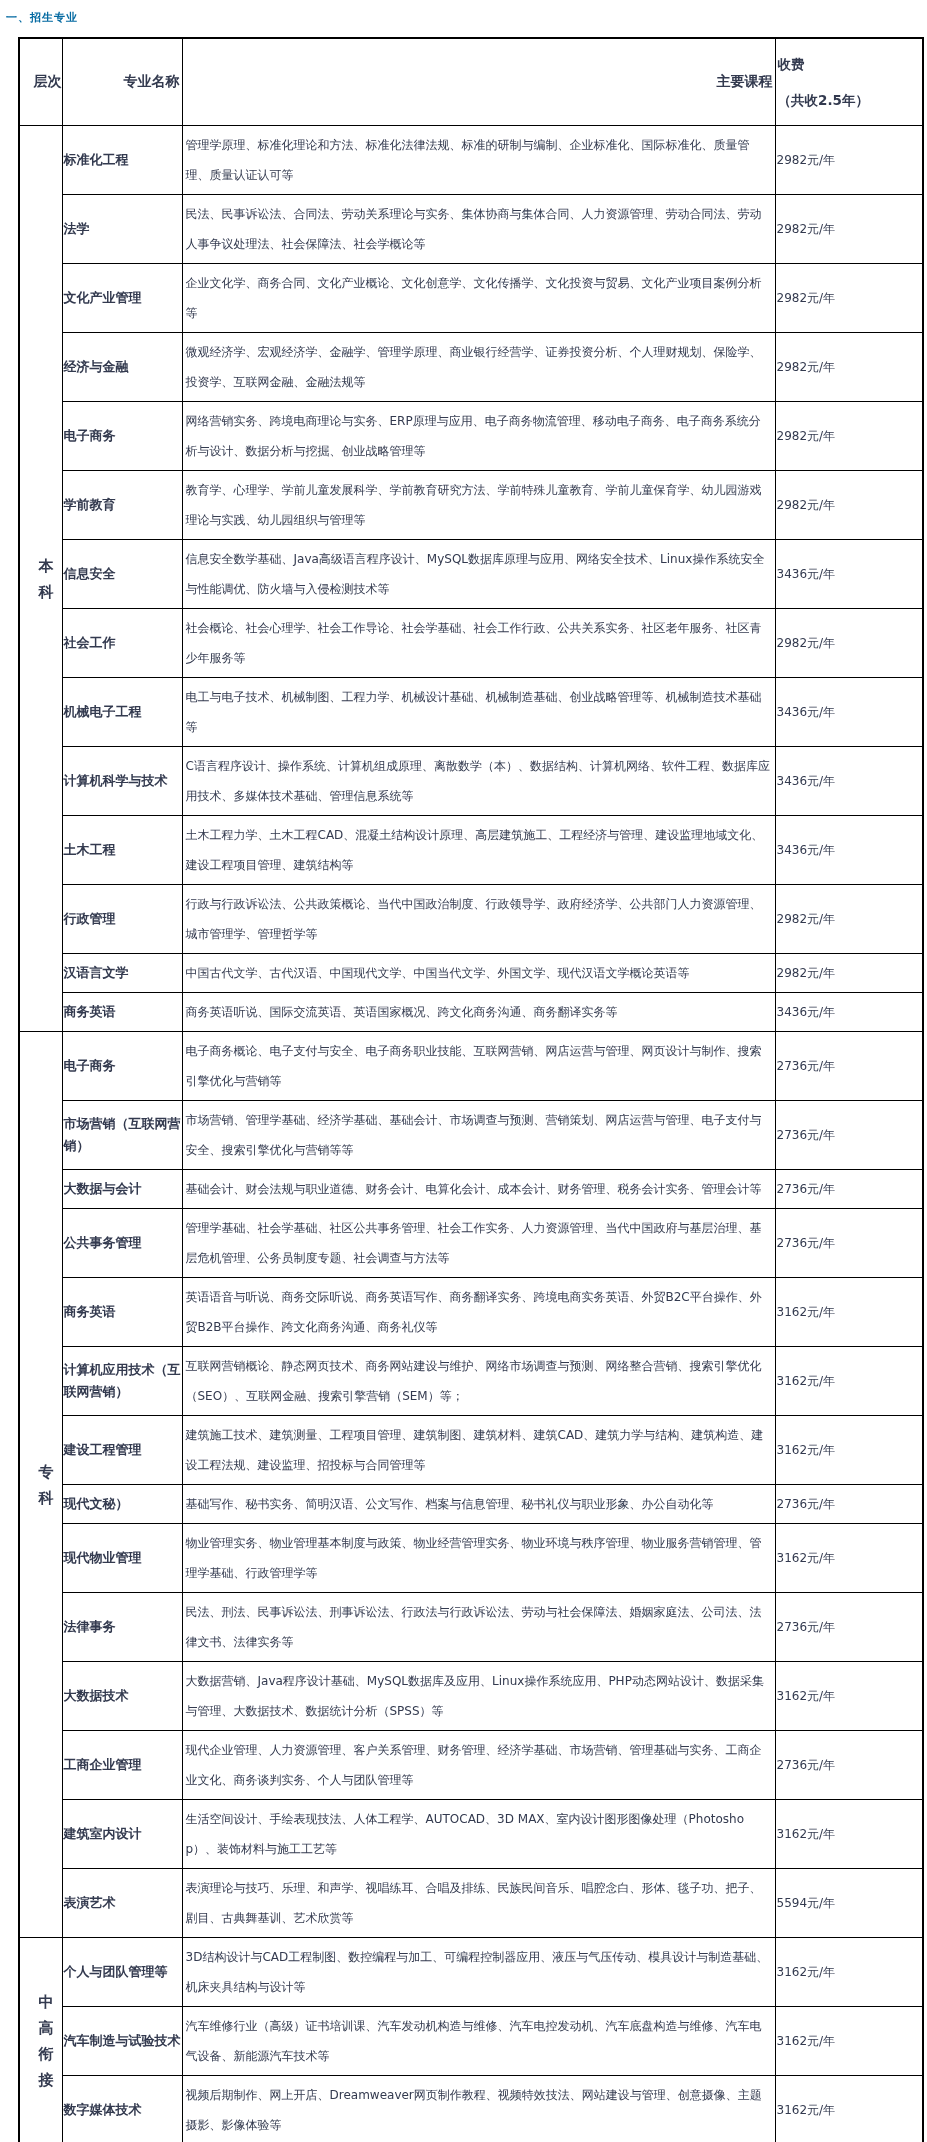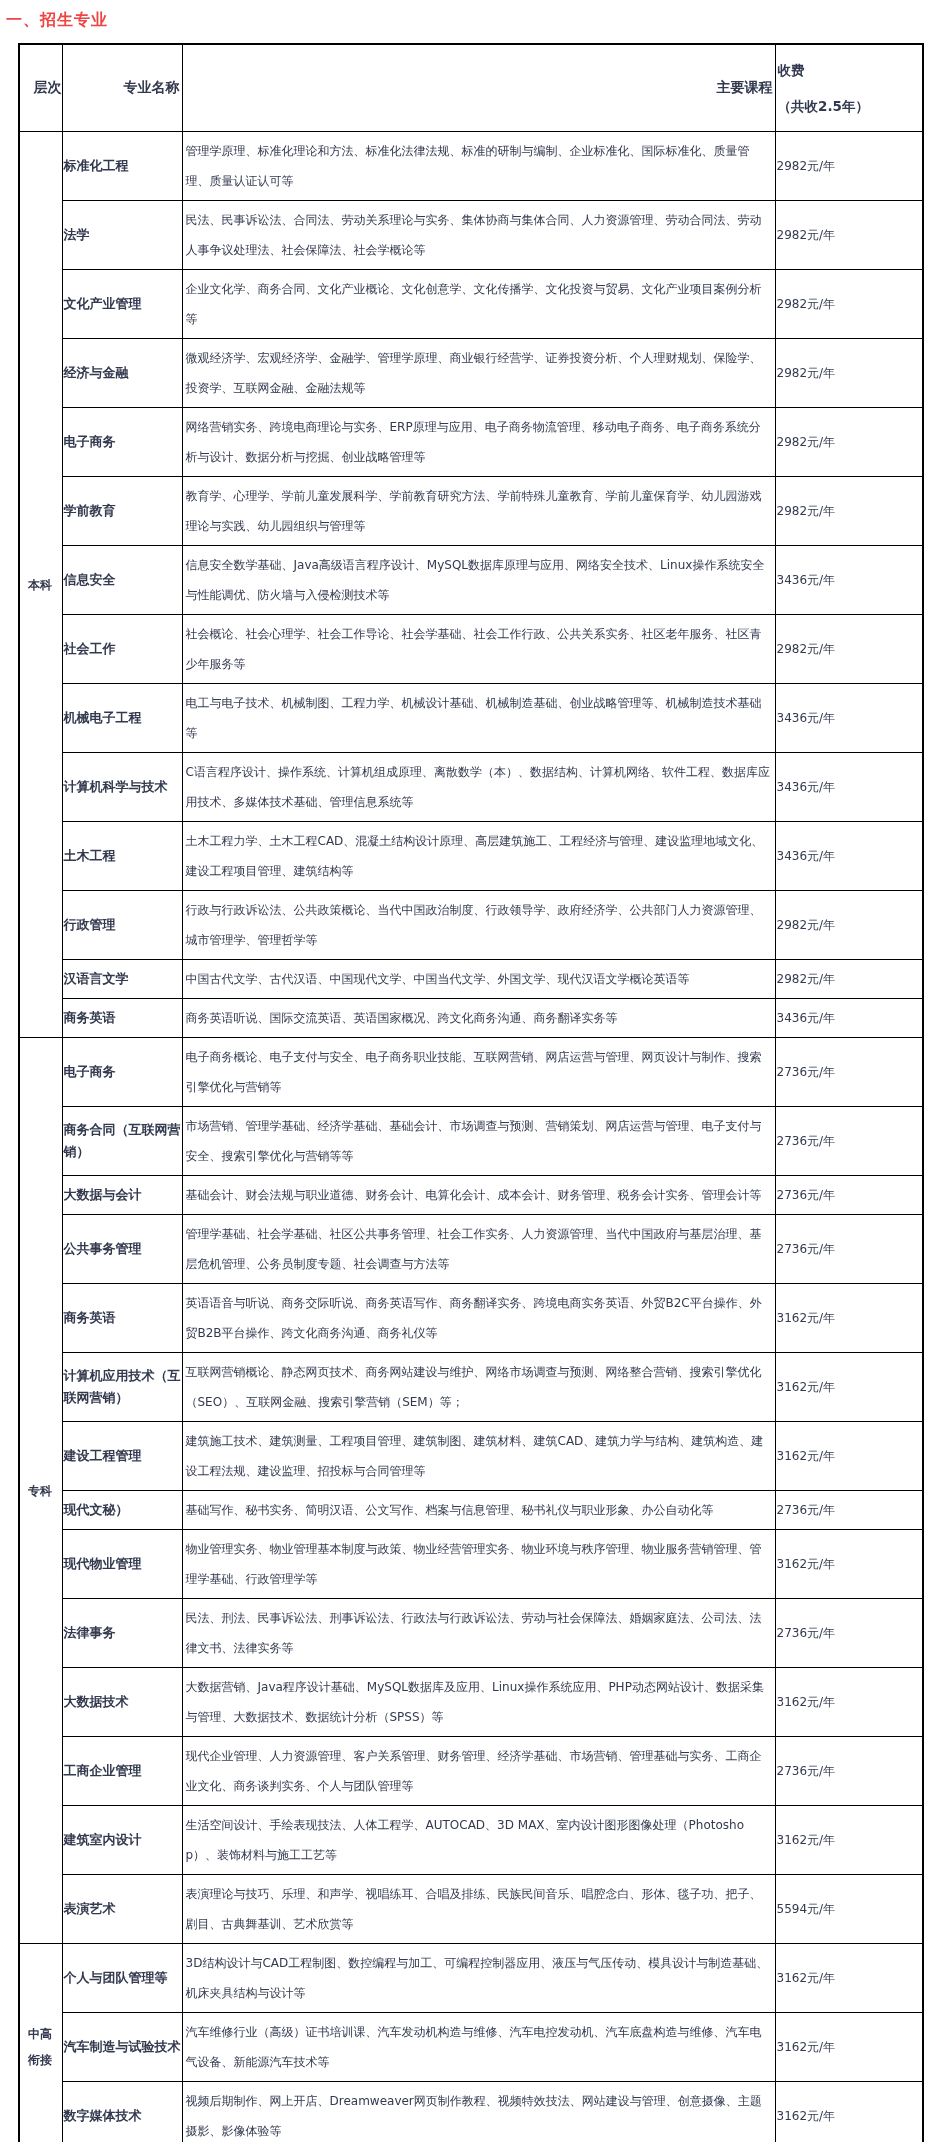--- a/index.html
+++ b/index.html
@@ -8,22 +8,22 @@
     background:#ffffff;
     width:927px;
     font-family:"DejaVu Sans","Liberation Sans",sans-serif;
   }
   .page{
     width:927px;
     box-sizing:border-box;
     padding:6px 0 20px 0;
   }
   .page-title{
-    color:#ef4444;
-    font-size:16px;
+    color:#0369a1;
+    font-size:11px;
     font-weight:bold;
     margin:4px 0 12px 6px;
     letter-spacing:1px;
   }
   table.majors{
     border-collapse:collapse;
     table-layout:fixed;
     width:904px;
     margin-left:18px;
     border:2px solid #000000;
@@ -44,23 +44,23 @@
     font-size:14px;
     font-weight:bold;
     color:#1f3864;
     text-align:right;
     padding:0 2px;
   }
   thead th.h-level{text-align:right;padding:0;}
   thead th.h-fee{text-align:left;}
   .fee-header span{display:block;line-height:36px;font-size:13.5px;}
   td.level-cell{
-    text-align:left;
-    font-weight:bold;
-    font-size:12px;
+    text-align:right;
+    font-weight:bold;
+    font-size:15px;
     color:#1f3864;
     padding:0 8px;
     line-height:26px;
   }
   td.major-cell{
     font-weight:bold;
     font-size:13px;
     color:#1f3864;
     padding:2px 0 2px 1px;
     line-height:22px;
@@ -175,21 +175,21 @@
           <td class="courses-cell">商务英语听说、国际交流英语、英语国家概况、跨文化商务沟通、商务翻译实务等</td>
           <td class="fee-cell">3436元/年</td>
         </tr>
         <tr>
           <td class="level-cell" rowspan="14">专科</td>
           <td class="major-cell">电子商务</td>
           <td class="courses-cell">电子商务概论、电子支付与安全、电子商务职业技能、互联网营销、网店运营与管理、网页设计与制作、搜索引擎优化与营销等</td>
           <td class="fee-cell">2736元/年</td>
         </tr>
         <tr>
-          <td class="major-cell">商务合同（互联网营销）</td>
+          <td class="major-cell">市场营销（互联网营销）</td>
           <td class="courses-cell">市场营销、管理学基础、经济学基础、基础会计、市场调查与预测、营销策划、网店运营与管理、电子支付与安全、搜索引擎优化与营销等等</td>
           <td class="fee-cell">2736元/年</td>
         </tr>
         <tr>
           <td class="major-cell">大数据与会计</td>
           <td class="courses-cell">基础会计、财会法规与职业道德、财务会计、电算化会计、成本会计、财务管理、税务会计实务、管理会计等</td>
           <td class="fee-cell">2736元/年</td>
         </tr>
         <tr>
           <td class="major-cell">公共事务管理</td>

